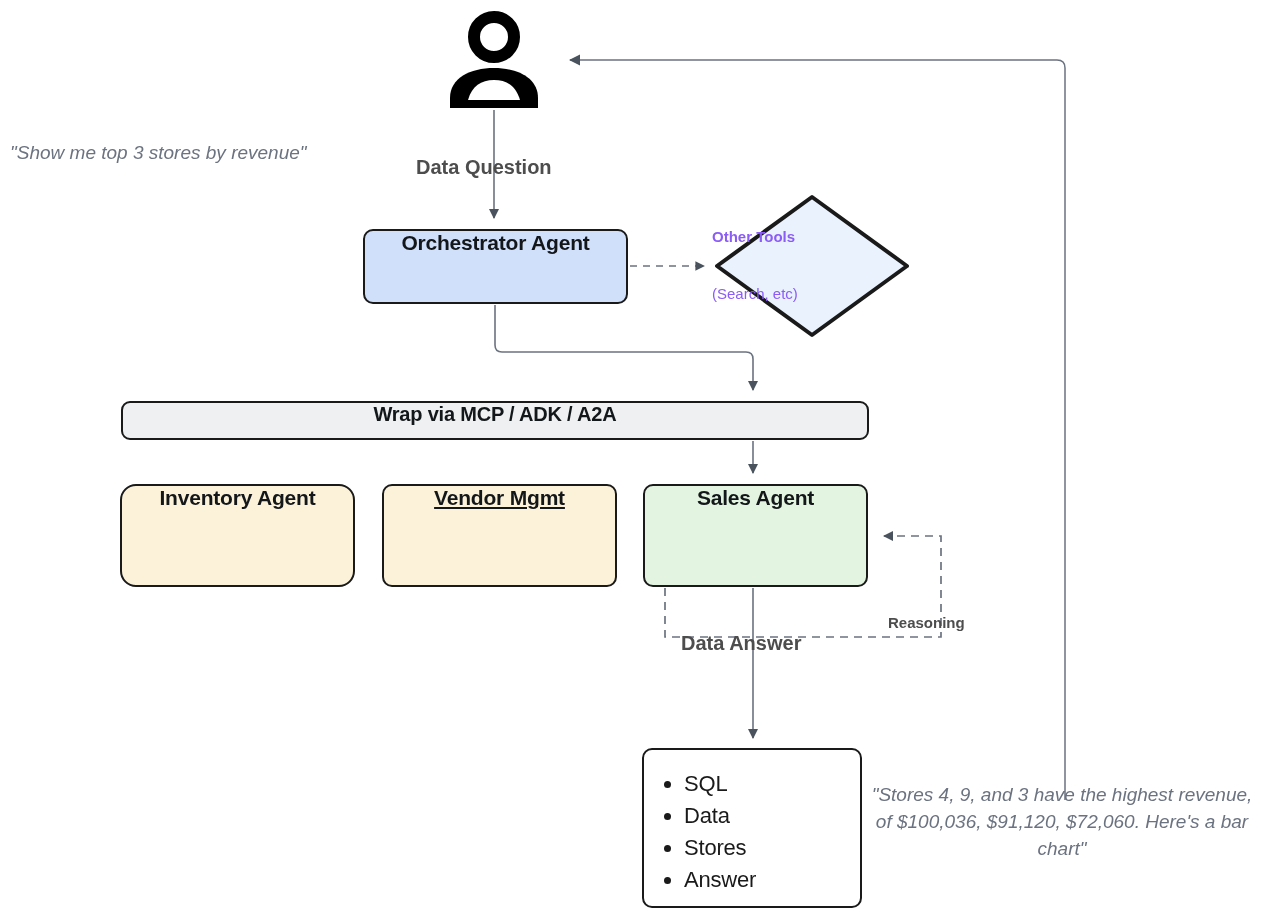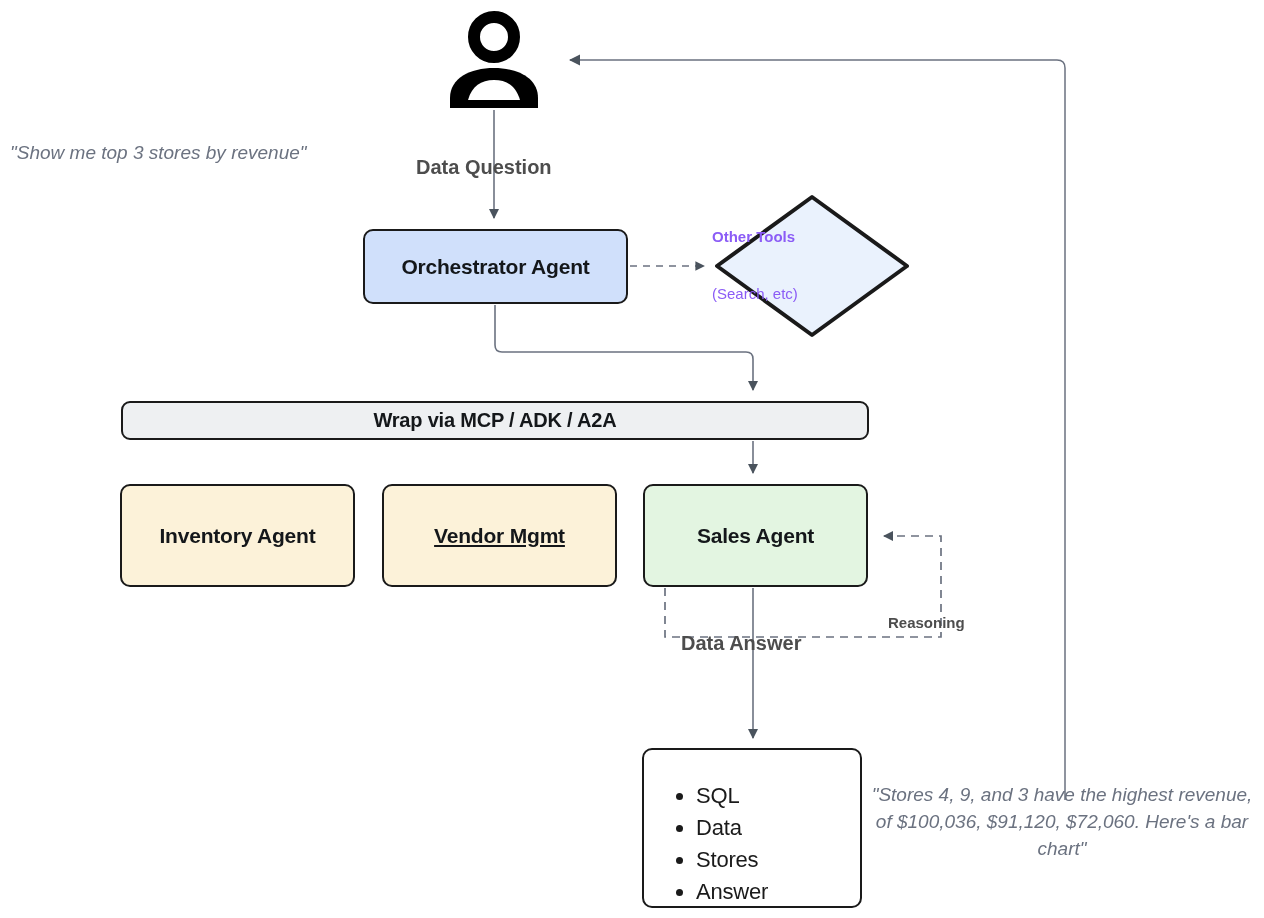--- a/index.html
+++ b/index.html
@@ -25,21 +25,20 @@
     top: 0;
     width: 1264px;
     height: 918px;
     pointer-events: none;
   }
 
   .node {
     position: absolute;
     box-sizing: border-box;
     display: flex;
-    align-items: center;
     justify-content: center;
     text-align: center;
     border: 2.5px solid #1a1a1a;
     border-radius: 10px;
     color: #14171a;
     font-weight: bold;
     letter-spacing: -0.2px;
   }
 
   #orchestrator-agent {
@@ -50,40 +49,41 @@
   #mcp-wrapper-bar {
     left: 121px; top: 401px; width: 748px; height: 39px;
     background: #eef0f2;
     border-radius: 9px;
     font-size: 20px;
   }
   #inventory-agent {
     left: 120px; top: 484px; width: 235px; height: 103px;
     background: #fcf2d9;
     font-size: 21px;
+    border-radius: 16px;
   }
   #vendor-mgmt-agent {
     left: 382px; top: 484px; width: 235px; height: 103px;
     background: #fcf2d9;
     font-size: 21px;
     text-decoration: underline;
   }
   #sales-agent {
     left: 643px; top: 484px; width: 225px; height: 103px;
     background: #e3f5e1;
     font-size: 21px;
   }
   #output-artifacts-box {
     left: 642px; top: 748px; width: 220px; height: 160px;
     background: #ffffff;
     display: block;
     padding: 18px 0 0 22px;
   }
   #output-artifacts-box ul {
-    margin: 12px;
+    margin: 0;
     padding: 0 0 0 18px;
     list-style: disc;
   }
   #output-artifacts-box li {
     font-size: 22px;
     font-weight: normal;
     line-height: 1.46;
     color: #1a1a1a;
     text-align: left;
   }

